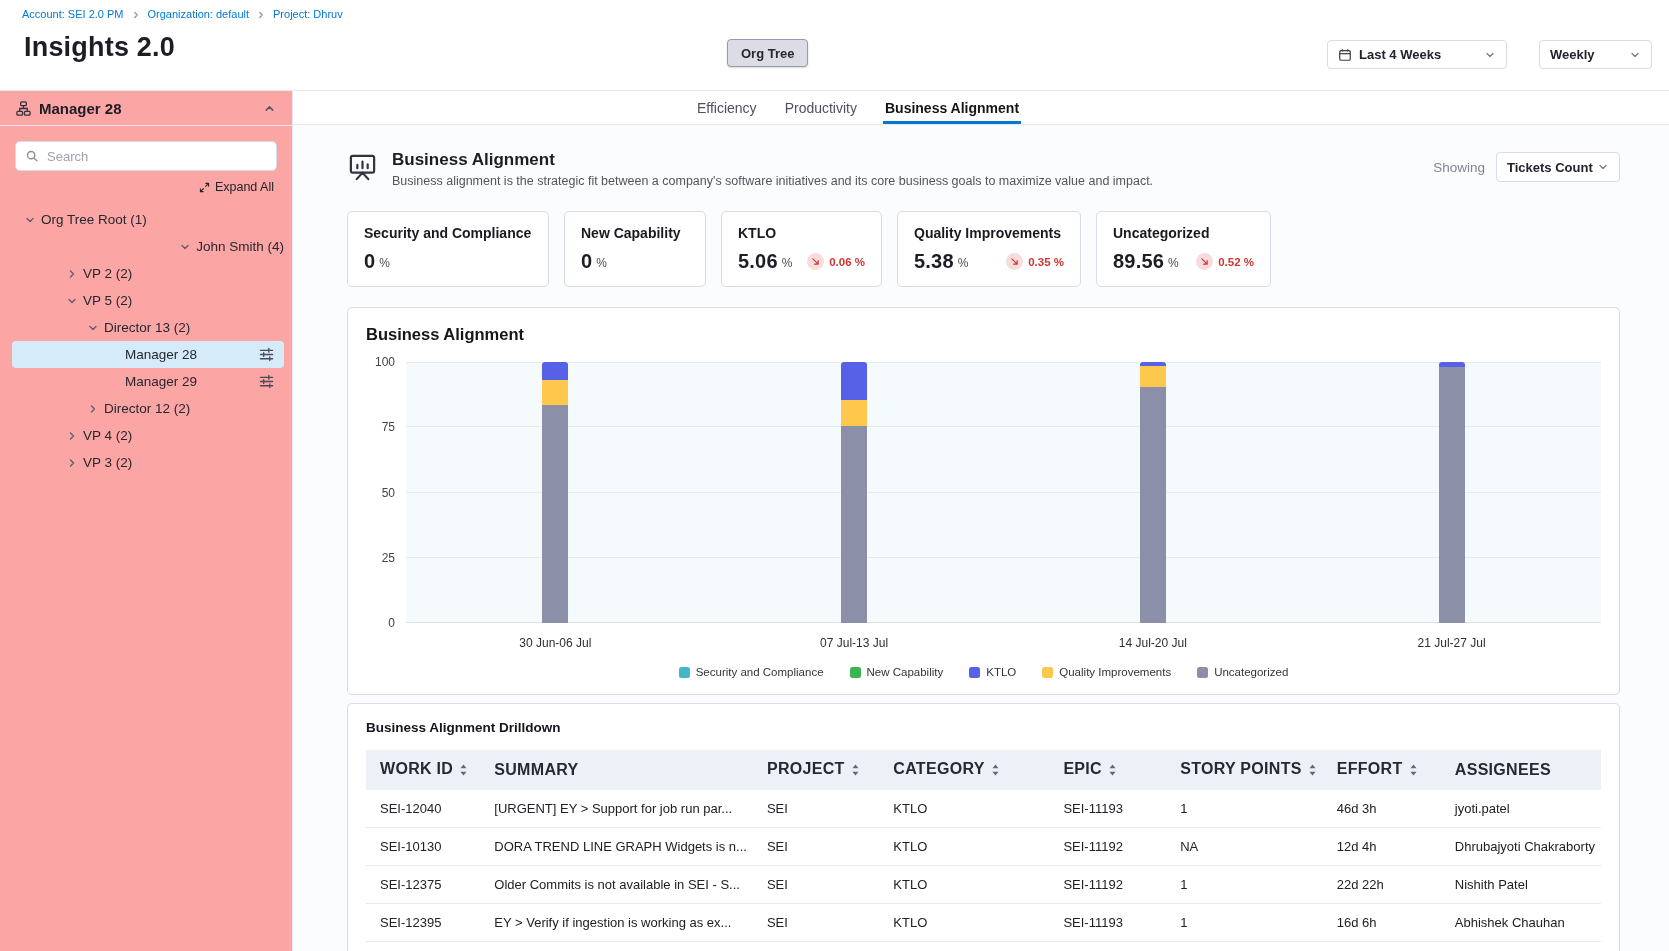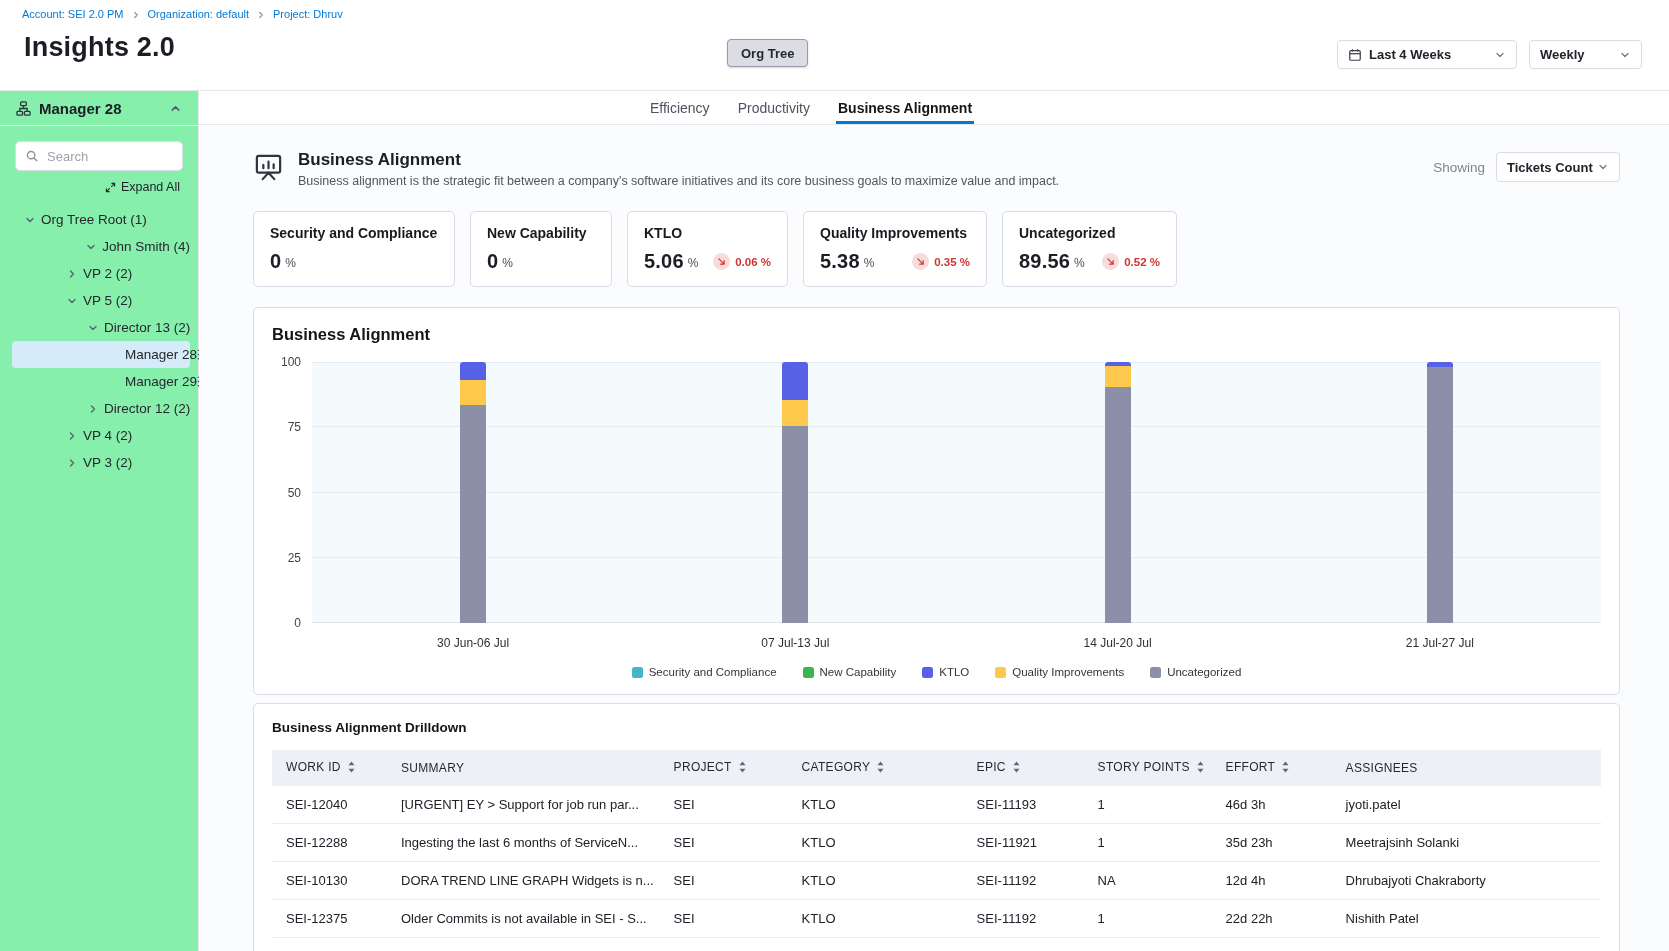--- a/index.html
+++ b/index.html
@@ -23,32 +23,32 @@
 
   
   .topbar{position:relative;height:90px;background:#fff}
   .breadcrumb{position:absolute;left:22px;top:8px;display:flex;align-items:center;gap:7px;font-size:11px}
   .crumb{color:var(--blue);cursor:pointer}
   .crumb-sep{display:flex;color:#9596a2;margin-top:1px}
   .page-title{position:absolute;left:24px;top:32px;font-size:27px;font-weight:bold;letter-spacing:.2px}
   .orgtree-btn{position:absolute;left:727px;top:39px;height:28px;padding:0 13px;display:flex;align-items:center;
     background:#dcdde4;border:1px solid #989aad;border-radius:4px;font-size:13px;font-weight:bold;color:#27282f;
     box-shadow:0 1px 2px rgba(40,41,61,.18);cursor:pointer}
-  .top-controls{position:absolute;right:27px;top:40px;display:flex;gap:12px}
+  .top-controls{position:absolute;right:17px;top:40px;display:flex;gap:32px}
   .dropdown{height:29px;background:#fff;border:1px solid var(--border);border-radius:4px;display:flex;
     align-items:center;padding:0 10px;font-size:13px;cursor:pointer;color:#22232b}
   .dropdown .dd-label{font-weight:bold}
   .dd-range{width:180px}
   .dd-weekly{width:113px}
   .dd-chev{margin-left:auto;display:flex;color:#737482}
   .dd-cal{display:flex;margin-right:7px;color:#3c3d4a}
 
   
   .body{display:flex;height:861px;border-top:1px solid var(--border-soft)}
-  .sidebar{width:199px;border-right:1px solid var(--border-soft);background:#86efac;flex:none}
+  .sidebar{width:293px;border-right:1px solid var(--border-soft);background:#fca5a5;flex:none}
   .main{flex:1;background:#fbfcfd;min-width:0}
 
   
   .sb-header{height:35px;display:flex;align-items:center;padding:0 16px;border-bottom:1px solid var(--border-soft);cursor:pointer}
   .sb-header .sb-ico{display:flex;color:#32333e;margin-right:8px}
   .sb-title{font-size:15px;font-weight:bold}
   .sb-collapse{margin-left:auto;display:flex;color:#55565f}
   .sb-search{position:relative;margin:15px 15px 0 15px}
   .sb-search input{width:100%;height:30px;border:1px solid var(--border);border-radius:5px;padding:0 8px 0 31px;
     font-size:13px;font-family:"Liberation Sans",sans-serif;color:var(--text);outline:none}
@@ -113,21 +113,21 @@
   .xlabel{flex:1;text-align:center;font-size:12px;color:#2d2e36}
   .legend{display:flex;justify-content:center;gap:26px;margin-top:16px}
   .legend-item{display:flex;align-items:center;gap:6px;cursor:pointer}
   .legend-swatch{width:11px;height:11px;border-radius:2.5px}
   .legend-label{font-size:11.5px;color:#33343e}
 
   
   .table-card{background:#fff;border:1px solid var(--border);border-radius:5px;margin-top:8px;padding:16px 18px}
   .table-title{font-size:13.5px;font-weight:bold;color:#15161b}
   table{width:100%;border-collapse:collapse;margin-top:15px}
-  thead th{background:var(--thead-bg);text-align:left;padding:10px 6px 10px 14px;font-size:12px;font-weight:normal;
+  thead th{background:var(--thead-bg);text-align:left;padding:10px 6px 10px 14px;font-size:16px;font-weight:bold;
     color:#272833;letter-spacing:.3px;text-transform:uppercase;white-space:nowrap}
   thead th.sortable{cursor:pointer}
   th .sort-ico{display:inline-block;vertical-align:-2px;margin-left:6px}
   tbody td{padding:11px 6px 11px 14px;font-size:13px;color:#202128;border-bottom:1px solid #e9eaef;white-space:nowrap;
     overflow:hidden;text-overflow:ellipsis}
 </style>
 </head>
 <body>
 
 <div class="page">
@@ -534,30 +534,20 @@
                   <td>SEI-12040</td>
                   <td>[URGENT] EY &gt; Support for job run par...</td>
                   <td>SEI</td>
                   <td>KTLO</td>
                   <td>SEI-11193</td>
                   <td>1</td>
                   <td>46d 3h</td>
                   <td>jyoti.patel</td>
                 </tr>
                 <tr>
-                  <td>SEI-12288</td>
-                  <td>Ingesting the last 6 months of ServiceN...</td>
-                  <td>SEI</td>
-                  <td>KTLO</td>
-                  <td>SEI-11921</td>
-                  <td>1</td>
-                  <td>35d 23h</td>
-                  <td>Meetrajsinh Solanki</td>
-                </tr>
-                <tr>
                   <td>SEI-10130</td>
                   <td>DORA TREND LINE GRAPH Widgets is n...</td>
                   <td>SEI</td>
                   <td>KTLO</td>
                   <td>SEI-11192</td>
                   <td>NA</td>
                   <td>12d 4h</td>
                   <td>Dhrubajyoti Chakraborty</td>
                 </tr>
                 <tr>

